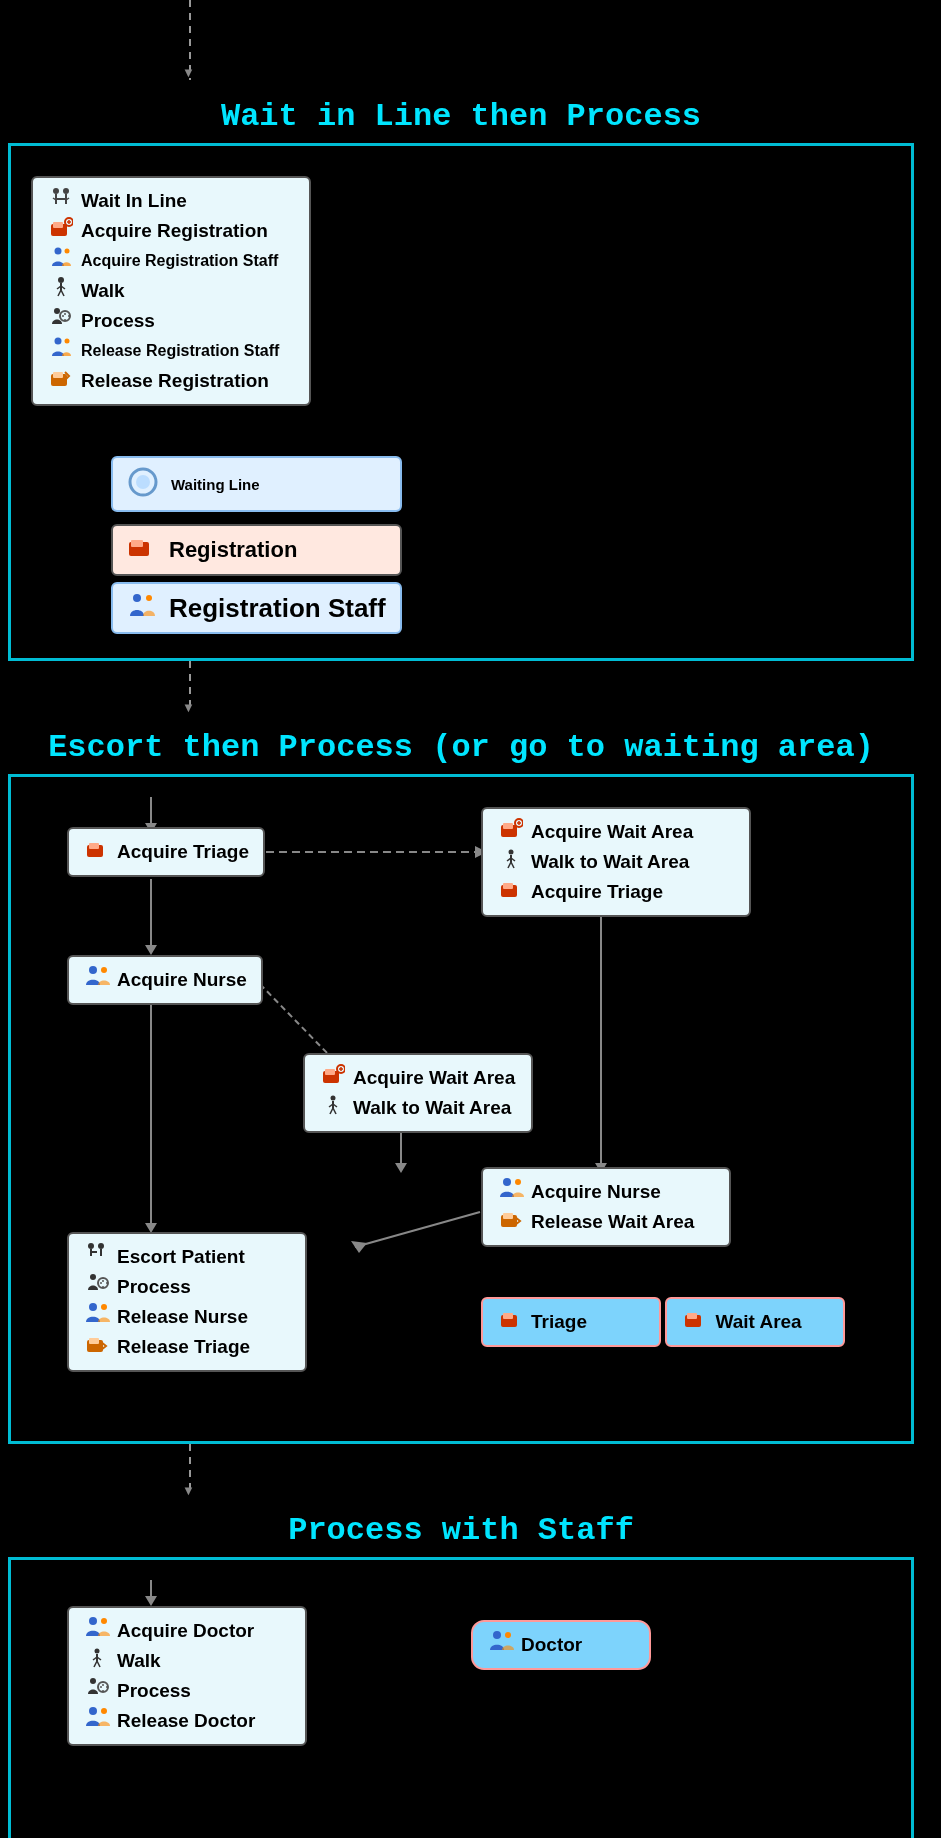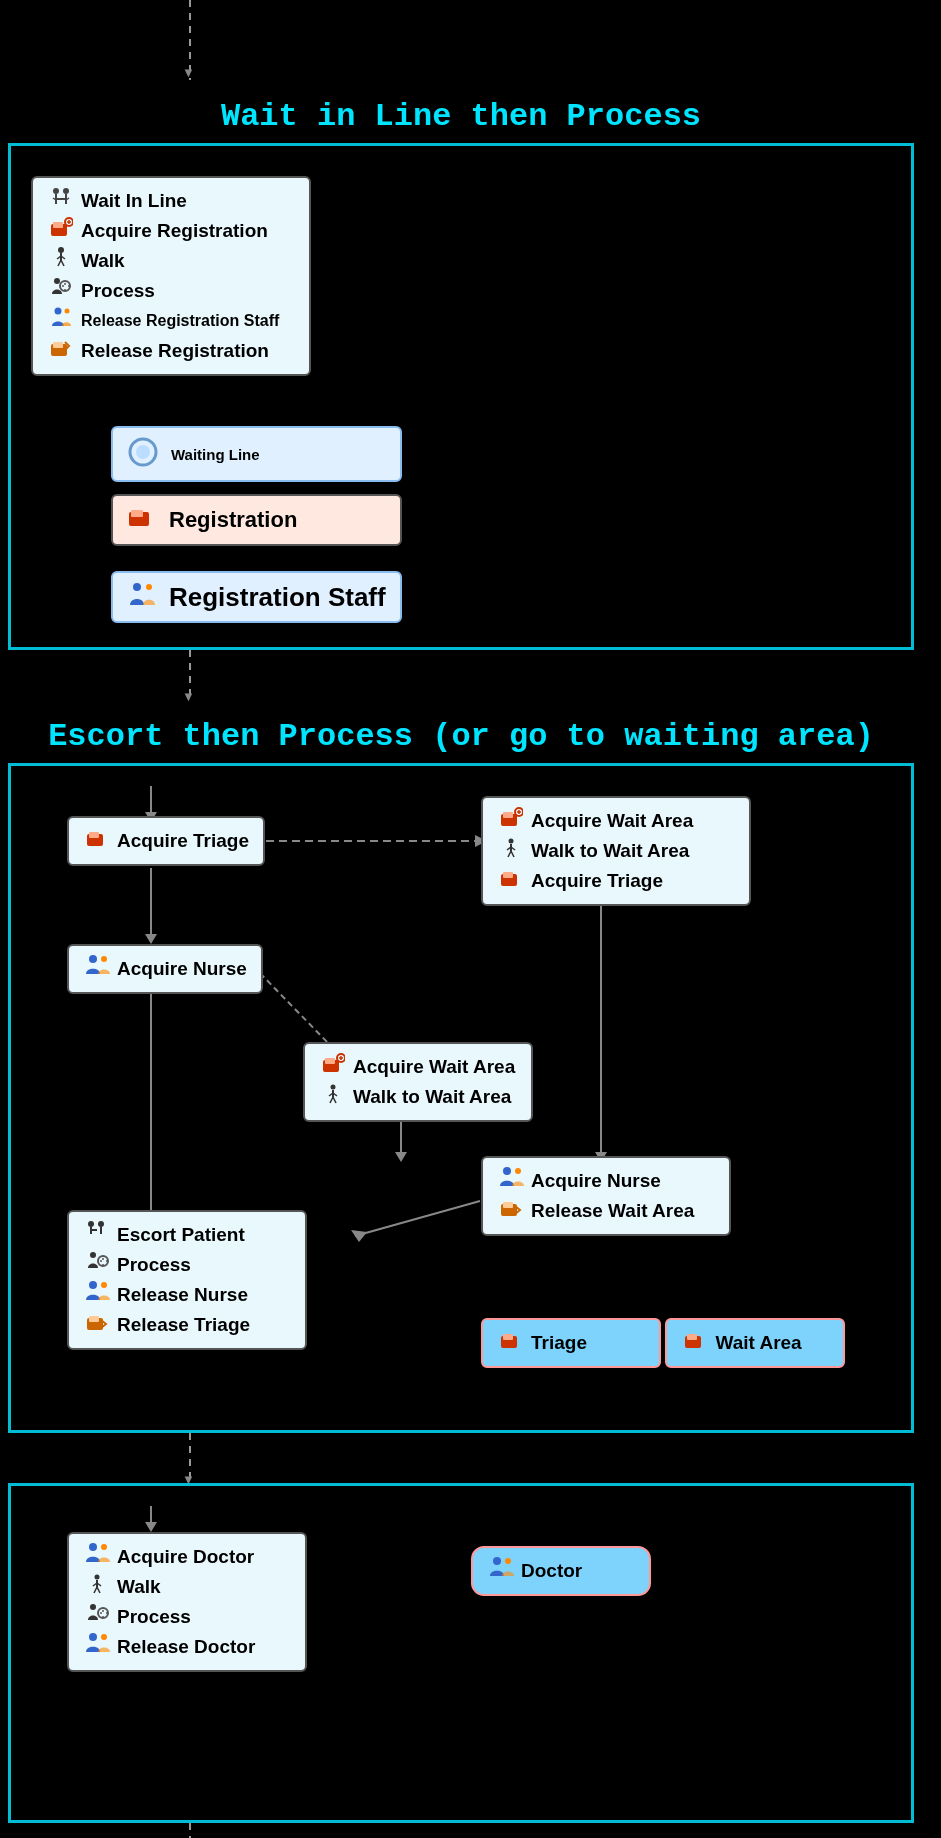--- a/index.html
+++ b/index.html
@@ -193,20 +193,31 @@
                 <rect x="2" y="8" width="16" height="12" rx="2" fill="#cc3300"></rect>
                 <rect x="4" y="6" width="10" height="6" rx="1" fill="#ffaa88"></rect>
                 <circle cx="20" cy="6" r="4" fill="none" stroke="#cc3300" stroke-width="2"></circle>
                 <line x1="20" y1="4" x2="20" y2="8" stroke="#cc3300" stroke-width="1.5"></line>
                 <line x1="18" y1="6" x2="22" y2="6" stroke="#cc3300" stroke-width="1.5"></line>
               </svg>
           </span>
           <span class="label">Acquire Registration</span>
         </div>
 
+        <div class="node-row">
+          <span class="icon">
+            <svg width="24" height="22" viewBox="0 0 24 22">
+                <circle cx="9" cy="5" r="3.5" fill="#3366cc"></circle>
+                <path d="M3 20 C3 14 15 14 15 20" fill="#3366cc"></path>
+                <circle cx="18" cy="5" r="2.5" fill="#ff8800"></circle>
+                <path d="M13 20 C13 15 22 15 22 20" fill="#ff8800" opacity="0.7"></path>
+              </svg>
+          </span>
+          <span class="label" style="font-size:16px;">Acquire Registration Staff</span>
+        </div>
 
         <div class="node-row">
           <span class="icon">
             <svg width="22" height="22" viewBox="0 0 22 22">
                 <circle cx="11" cy="4" r="3" fill="#333"></circle>
                 <line x1="11" y1="7" x2="11" y2="14" stroke="#333" stroke-width="2"></line>
                 <line x1="11" y1="10" x2="7" y2="13" stroke="#333" stroke-width="1.5"></line>
                 <line x1="11" y1="10" x2="15" y2="13" stroke="#333" stroke-width="1.5"></line>
                 <line x1="11" y1="14" x2="8" y2="20" stroke="#333" stroke-width="1.5"></line>
                 <line x1="11" y1="14" x2="14" y2="20" stroke="#333" stroke-width="1.5"></line>
@@ -256,21 +267,21 @@
         <div class="node-box blue-light" style="margin-bottom:12px; display:flex; align-items:center; gap:12px; min-width:220px;">
           <span>
             <svg width="32" height="32" viewBox="0 0 32 32">
                 <circle cx="16" cy="16" r="13" fill="none" stroke="#6699cc" stroke-width="3"></circle>
                 <circle cx="16" cy="16" r="7" fill="#bbddff"></circle>
               </svg>
           </span>
           <span style="font-size:15px; font-weight:bold;">Waiting Line</span>
         </div>
 
-        <div class="node-box" style="margin-bottom:25px; display:flex; align-items:center; gap:12px; min-width:220px; background:#ffe8e0;">
+        <div class="node-box" style="margin-bottom:6px; display:flex; align-items:center; gap:12px; min-width:220px; background:#ffe8e0;">
           <span>
             <svg width="30" height="28" viewBox="0 0 30 28">
                 <rect x="2" y="8" width="20" height="14" rx="2" fill="#cc3300"></rect>
                 <rect x="4" y="6" width="12" height="7" rx="1" fill="#ffaa88"></rect>
               </svg>
           </span>
           <span style="font-size:22px; font-weight:bold;">Registration</span>
         </div>
 
         <div class="node-box blue-light" style="display:flex; align-items:center; gap:12px; min-width:220px;">
@@ -433,21 +444,21 @@
             <svg width="24" height="22" viewBox="0 0 24 22">
                 <rect x="2" y="8" width="16" height="12" rx="2" fill="#cc6600"></rect>
                 <rect x="4" y="6" width="10" height="6" rx="1" fill="#ffcc99"></rect>
                 <path d="M16 10 L21 14 L16 18" stroke="#cc6600" stroke-width="2" fill="none"></path>
               </svg>
           </span>
           <span class="label">Release Wait Area</span>
         </div>
       </div>
 
-      <div class="abs-node node-box" style="left:36px; top:424px; min-width:240px;">
+      <div class="abs-node node-box" style="left:36px; top:435px; min-width:240px;">
         <div class="node-row">
           <span class="icon">
             <svg width="28" height="22" viewBox="0 0 28 22">
                 <circle cx="8" cy="4" r="3" fill="#333"></circle>
                 <line x1="8" y1="7" x2="8" y2="14" stroke="#333" stroke-width="2"></line>
                 <line x1="8" y1="10" x2="14" y2="10" stroke="#333" stroke-width="2"></line>
                 <circle cx="18" cy="4" r="3" fill="#333"></circle>
                 <line x1="18" y1="7" x2="18" y2="14" stroke="#333" stroke-width="2"></line>
               </svg>
           </span>
@@ -492,38 +503,39 @@
           <div class="node-row">
             <span class="icon">
               <svg width="24" height="22" viewBox="0 0 24 22">
                   <rect x="2" y="8" width="16" height="12" rx="2" fill="#cc3300"></rect>
                   <rect x="4" y="6" width="10" height="6" rx="1" fill="#ffaa88"></rect>
                 </svg>
             </span>
             <span class="label">Triage</span>
           </div>
         </div>
-        <div class="node-box pink" style="min-width:180px;margin-top:32px;">
+        <div class="node-box pink" style="min-width:180px;">
           <div class="node-row">
             <span class="icon">
               <svg width="24" height="22" viewBox="0 0 24 22">
                   <rect x="2" y="8" width="16" height="12" rx="2" fill="#cc3300"></rect>
                   <rect x="4" y="6" width="10" height="6" rx="1" fill="#ffaa88"></rect>
                 </svg>
             </span>
             <span class="label">Wait Area</span>
           </div>
         </div>
       </div>
 
     </div>
   </div>
 
   <div class="between-sections between-sections-arrow"></div>
 
+  <div class="section-title">Process with Staff</div>
 
   <div class="section-box">
     <div class="sec3-canvas">
 
       <svg class="arrows-svg">
 
         <line x1="120" y1="0" x2="120" y2="20" stroke="#888" stroke-width="2"></line>
         <polygon points="114,16 126,16 120,26" fill="#888"></polygon>
       </svg>
 

